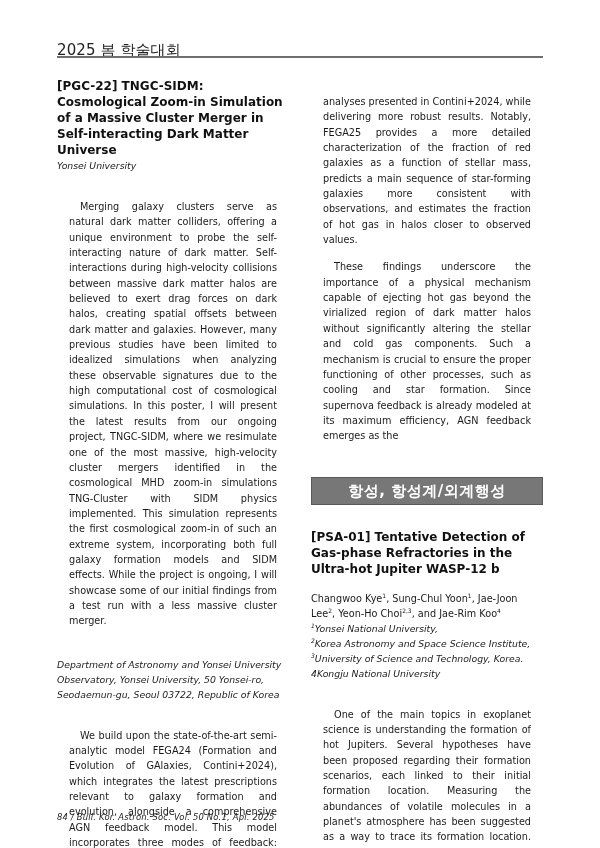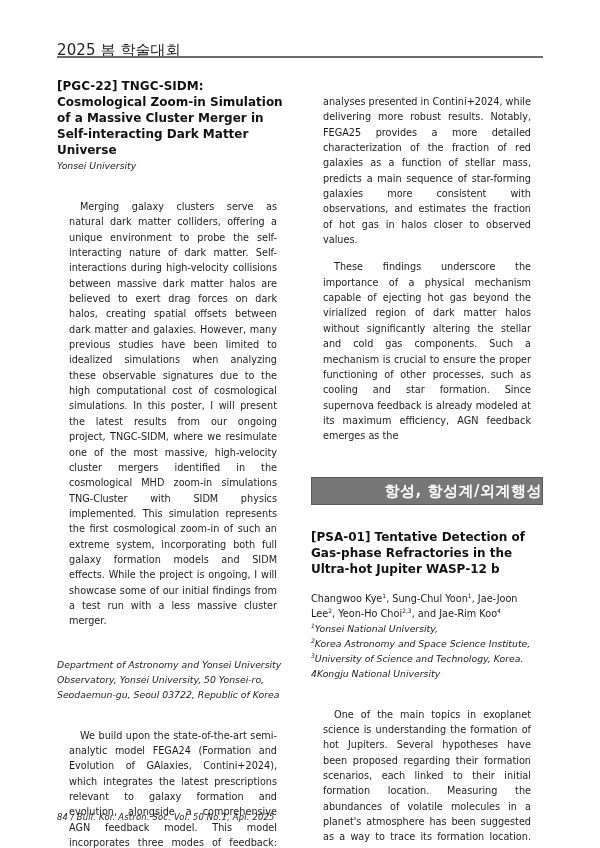--- a/index.html
+++ b/index.html
@@ -9,21 +9,21 @@
   .head-rule { position: absolute; left: 57px; top: 56px; width: 486px; height: 2px; background: #6e6e6e; }
   .col { position: absolute; top: 78px; width: 232px; }
   .col-left { left: 57px; }
   .col-right { left: 311px; width: 232px; top: 82px; }
   .title { font-weight: bold; font-size: 12px; line-height: 16px; color: #111; }
   .authors { font-size: 9.7px; line-height: 15px; margin-top: 14px; }
   .affil { font-style: italic; font-size: 9.3px; line-height: 15px; }
   .para { font-size: 9.7px; line-height: 15.35px; text-align: justify; text-indent: 11px; margin: 12px; hyphens: none; }
   .gap-sm { height: 14px; }
   .gap-md { height: 16px; }
-  .banner { background: #777777; border: 1px solid #5a5a5a; color: #ffffff; text-align: right;
+  .banner { background: #777777; border: 1px solid #5a5a5a; color: #ffffff; text-align: center;
             font-size: 15px; font-weight: bold; height: 26px; line-height: 26px; margin: 33px 0 0 0; letter-spacing: 0.5px; }
   sup { font-size: 6px; line-height: 0; }
   .footer { position: absolute; left: 57px; top: 812px; font-size: 8.4px; color: #222; letter-spacing: 0.2px; font-style: italic; }
 </style>
 </head>
 <body>
 
 <div class="running-head">2025 봄 학술대회</div>
 <div class="head-rule"></div>
 

